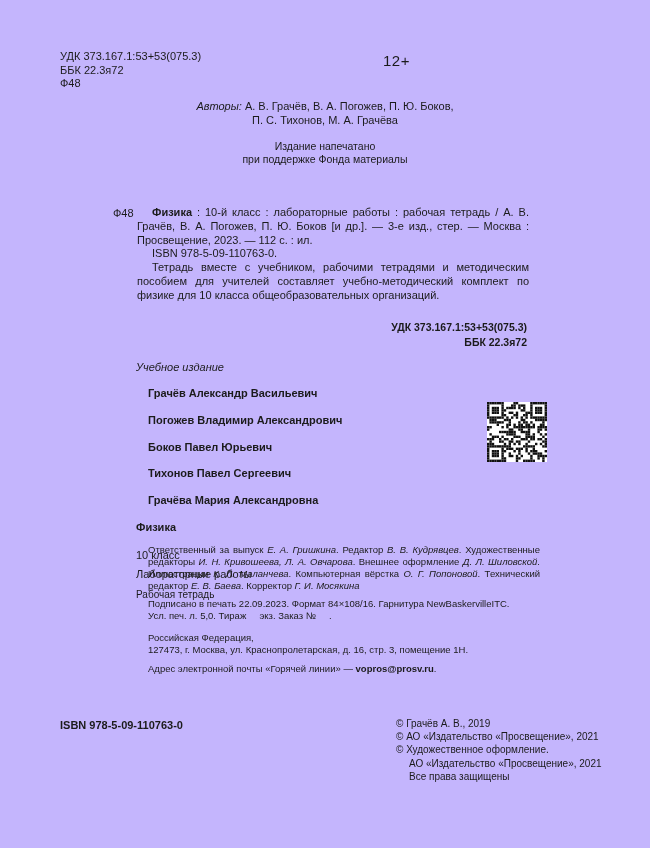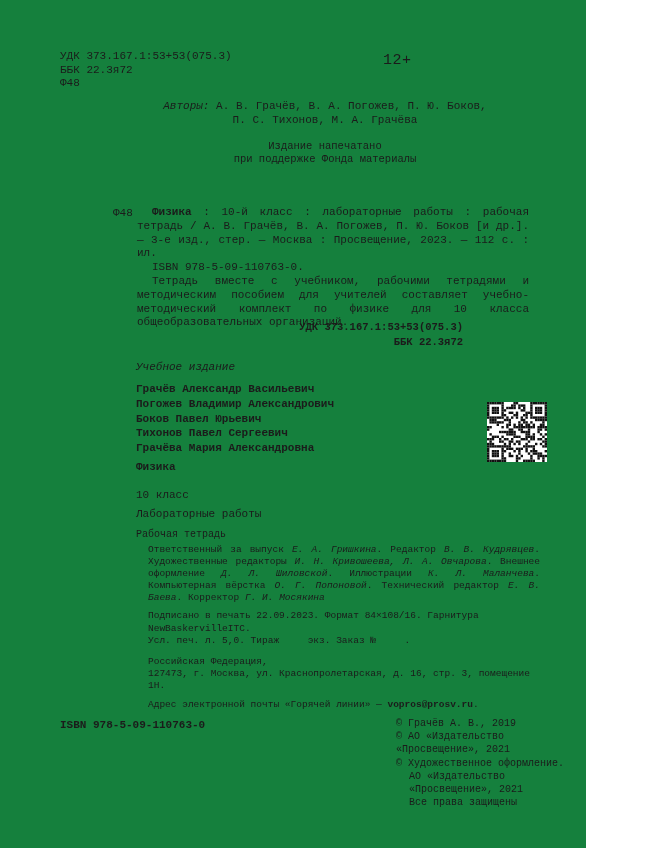--- a/index.html
+++ b/index.html
@@ -1,21 +1,21 @@
 <!DOCTYPE html>
 <html lang="ru"><head>
 <meta charset="utf-8">
 <style>
   html, body { margin: 0; padding: 0; background: #ffffff; }
   .page {
     position: relative;
-    width: 586px;
+    width: 650px;
     height: 848px;
-    background: #15803d;
-    font-family: Liberation Mono, monospace;
+    background: #c4b5fd;
+    font-family: Liberation Sans, sans-serif;
     color: #1b1b1b;
     overflow: hidden;
   }
   .it { font-style: italic; }
   .b  { font-weight: bold; }
 
   .class-block {
     position: absolute; left: 60px; top: 50px;
     font-size: 11px; line-height: 13.5px;
   }
@@ -48,21 +48,21 @@
     position: absolute; right: 123px; top: 320px;
     text-align: right; font-weight: bold;
     font-size: 10.5px; line-height: 14.5px;
   }
 
   .edition {
     position: absolute; left: 136px; top: 360px;
     font-size: 11px; line-height: 14px;
   }
   .edition .kind   { margin: 0 0 8px; }
-  .edition .names p { margin: 0; line-height: 14.8px; font-weight: bold; }
+  .edition .names p { margin: 12px; line-height: 14.8px; font-weight: bold; }
   .edition .title  { margin: 4px 0 0; font-weight: bold; }
   .edition .grade  { margin: 14px 0 0; }
   .edition .sub    { margin: 5px 0 0; }
   .edition .sub2   { margin: 7px 0 0; font-size: 10px; }
 
   .qr {
     position: absolute; left: 487px; top: 402px;
     width: 60px; height: 60px; background: #fff;
   }
 

